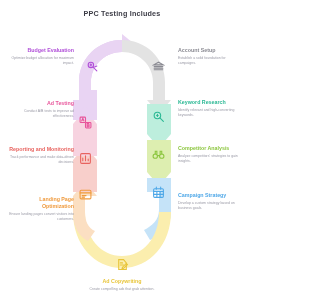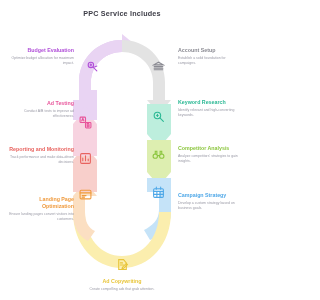--- a/index.html
+++ b/index.html
@@ -20,21 +20,21 @@
   .lbl{position:absolute;width:66px;}
   .lbl .h{font-size:5.3px;font-weight:bold;line-height:1.35;margin:0 0 2px 0;}
   .lbl .d{font-size:3.5px;line-height:1.45;color:#9a9aa6;margin:0;}
   .left{left:8px;text-align:right;}
   .right{left:178px;text-align:left;}
   .center{left:89px;width:66px;text-align:center;}
 </style>
 </head>
 <body>
 
-<div id="title">PPC Service Includes</div>
+<div id="title">PPC Testing Includes</div>
 
 <svg id="loop" viewBox="0 0 244 300">
 
   <path fill="#e9d4f3" d="M122,40 L122,40 C98,40 79,58 79,82 L79,96 L91,96 L91,82 C91,65 105,52 122,52 Z"></path>
   <path fill="#e9d4f3" d="M122,34 L138,47 L122,52 Z"></path>
   <path fill="#e9d4f3" d="M79,82 C79,58 98,40 122,40 L122,52 C105,52 91,65 91,82 L91,100 L79,100 Z"></path>
 
   <path fill="#e3e3e3" d="M122,40 C146,40 165,58 165,82 L165,100 L153,100 L153,82 C153,65 139,52 122,52 Z"></path>
   <path fill="#e3e3e3" d="M147,100 L171,100 L159,114 Z"></path>
 

